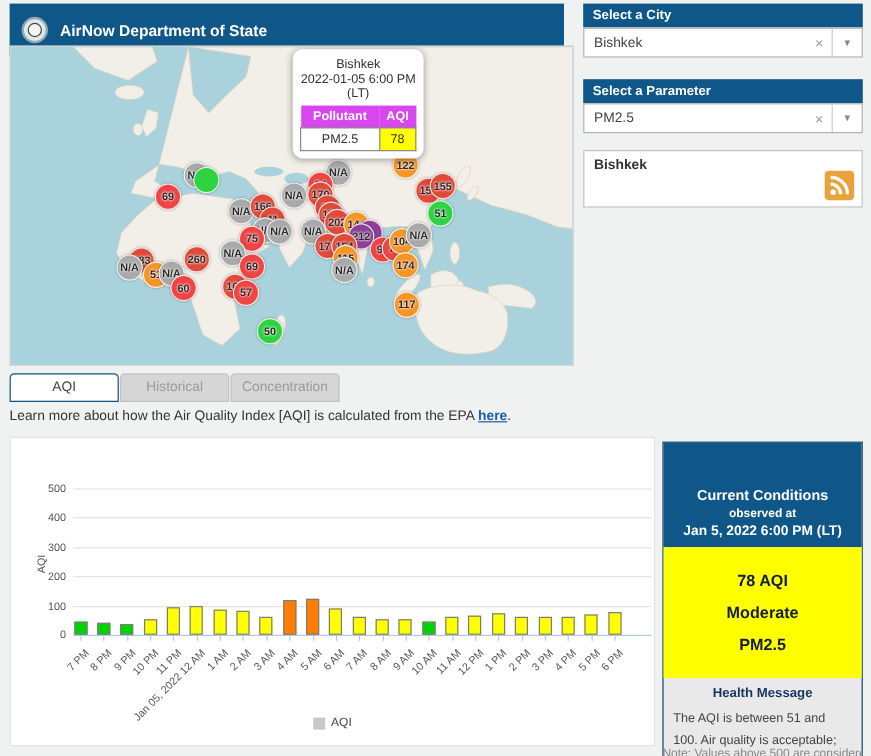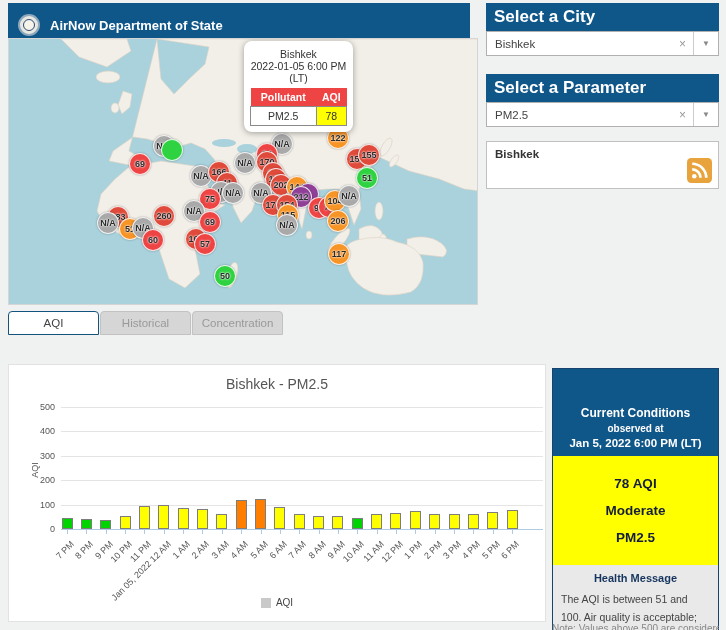--- a/index.html
+++ b/index.html
@@ -20,27 +20,27 @@
             border:1px solid rgba(255,255,255,.85); box-shadow:0 0 2px rgba(0,0,0,.35); text-shadow:0 0 2px #fff, 0 0 2px #fff; }
   .c-green { background:#2fd342; } .c-yellow { background:#ef4444; } .c-orange { background:#f79426; }
   .c-red { background:#e04a3a; } .c-purple { background:#8f3f97; } .c-gray { background:#a9a9a9; }
 
   
   .popup { position:absolute; left:235px; top:2px; width:109px; background:#fff; border-radius:8px;
            box-shadow:0 1px 6px rgba(0,0,0,.35); padding:7px 6px 6px; z-index:5; }
   .popup .city { text-align:center; font-size:10.5px; color:#333; }
   .popup .dt { text-align:center; font-size:10.5px; color:#333; }
   .popup table { width:100%; border-collapse:collapse; margin-top:4px; }
-  .popup th { background:#ef4444; color:#fff; font-size:10.5px; padding:3px 2px; font-weight:bold; }
+  .popup th { background:#d946ef; color:#fff; font-size:10.5px; padding:3px 2px; font-weight:bold; }
   .popup td { border:1px solid #8a8a8a; font-size:10.5px; text-align:center; padding:3px 2px; color:#333; background:#fff; }
   .popup td.aqi-val { background:#ffff00; }
 
   
   .sidebar { position:absolute; left:486px; top:3px; width:233px; }
-  .sel-head { background:#0f5689; color:#fff; font-size:17px; font-weight:bold; padding:4px 8px; }
+  .sel-head { background:#0f5689; color:#fff; font-size:11px; font-weight:bold; padding:4px 8px; }
   .sel-box { background:#fff; border:1px solid #b0b0b0; height:25px; display:flex; align-items:center; font-size:11.5px; color:#444; }
   .sel-box .val { flex:1; padding:0 8px; }
   .sel-x { color:#999; font-size:12px; padding:0 7px; cursor:pointer; }
   .sel-caret { color:#888; font-size:8px; padding:0 8px; border-left:1px solid #ccc; align-self:stretch; display:flex; align-items:center; }
   .gap18 { height:18px; } .gap14 { height:14px; }
   .feed-box { background:#fff; border:1px solid #c0c0c0; height:48px; position:relative; padding:6px 8px; }
   .feed-box .feed-city { font-size:11.5px; font-weight:bold; color:#333; }
   .rss { position:absolute; right:6px; bottom:5px; width:25px; height:25px; }
   .note { margin-top:10px; font-size:10px; color:#555; line-height:1.85; }
   .note a, .learn a { color:#1a5fa8; text-decoration:underline; cursor:pointer; font-weight:bold; }
@@ -146,21 +146,21 @@
         <div class="marker c-purple" style="left: 292px; top: 158px;">212</div>
         <div class="marker c-gray" style="left: 252px; top: 154px;">N/A</div>
         <div class="marker c-red" style="left: 264px; top: 166px;">171</div>
         <div class="marker c-red" style="left: 278px; top: 166px;">154</div>
         <div class="marker c-orange" style="left: 279px; top: 176px;">115</div>
         <div class="marker c-gray" style="left: 278px; top: 186px;">N/A</div>
         <div class="marker c-yellow" style="left: 310px; top: 169px;">94</div>
         <div class="marker c-yellow" style="left: 320px; top: 168px;">74</div>
         <div class="marker c-orange" style="left: 326px; top: 162px;">104</div>
         <div class="marker c-gray" style="left: 340px; top: 157px;">N/A</div>
-        <div class="marker c-orange" style="left: 329px; top: 182px;">206</div>
+        <div class="marker c-orange" style="left: 329px; top: 182px;">174</div>
         <div class="marker c-orange" style="left: 330px; top: 215px;">117</div>
         <div class="marker c-orange" style="left: 329px; top: 99px;">122</div>
         <div class="marker c-red" style="left: 348px; top: 120px;">155</div>
         <div class="marker c-red" style="left: 360px; top: 116px;">155</div>
         <div class="marker c-green" style="left: 358px; top: 139px;">51</div>
       </div>
 
     <div class="popup">
       <div class="city">Bishkek</div>
       <div class="dt">2022-01-05 6:00 PM</div>
@@ -205,23 +205,25 @@
       </svg>
     </div>
   </div>
 
   <div class="tabs" id="tabs">
       <div class="tab active">AQI</div>
       <div class="tab inactive">Historical</div>
       <div class="tab inactive">Concentration</div>
     </div>
 
+  <div class="learn">
+    <span>Learn more about how the Air Quality Index [AQI] is calculated from the EPA </span><a>here</a><span>.</span>
+  </div>
 
   <div class="chart" id="chart">
-    <div class="chart-title">Bishkek - PM2.5</div>
     <div class="ylabel">AQI</div>
     <div class="legend">
       <span class="legend-swatch"></span>
       <span>AQI</span>
     </div>
   <div class="ytick" style="top: 159px;">0</div>
       <div class="gridline" style="top: 139.5px;"></div>
       <div class="ytick" style="top: 134.5px;">100</div>
       <div class="gridline" style="top: 115px;"></div>
       <div class="ytick" style="top: 110px;">200</div>

